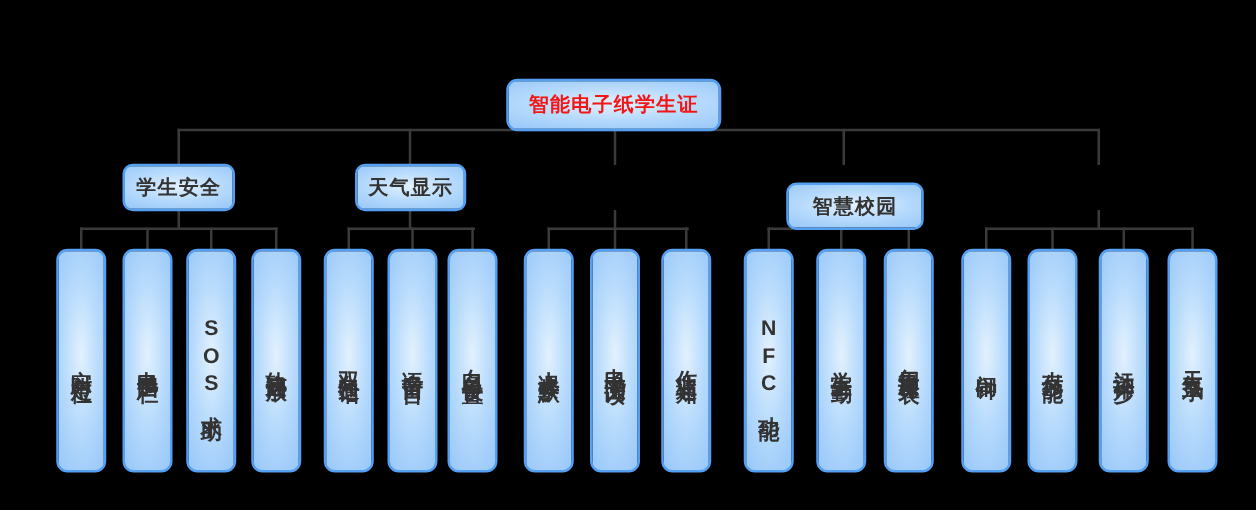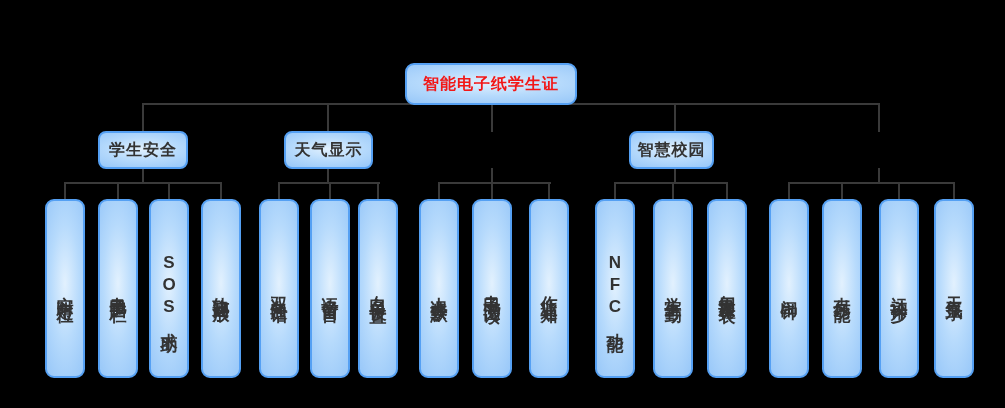--- a/index.html
+++ b/index.html
@@ -100,21 +100,21 @@
   <div class="node root-node" style="left:405px;top:45px;width:172px;height:42px">
     <span>智能电子纸学生证</span>
   </div>
 
   <div class="node cat-node" style="left:98px;top:131px;width:90px;height:38px">
     <span>学生安全</span>
   </div>
   <div class="node cat-node" style="left:284px;top:131px;width:89px;height:38px">
     <span>天气显示</span>
   </div>
-  <div class="node cat-node" style="left:629px;top:131px;width:85px;height:38px">
+  <div class="node cat-node" style="left:629px;top:146px;width:110px;height:38px">
     <span>智慧校园</span>
   </div>
 
   <div class="node leaf-node" style="left:45px;top:199px;width:40px;height:179px">
     <span>实时定位</span>
   </div>
   <div class="node leaf-node" style="left:98px;top:199px;width:40px;height:179px">
     <span>电子围栏</span>
   </div>
   <div class="node leaf-node" style="left:149px;top:199px;width:40px;height:179px">

